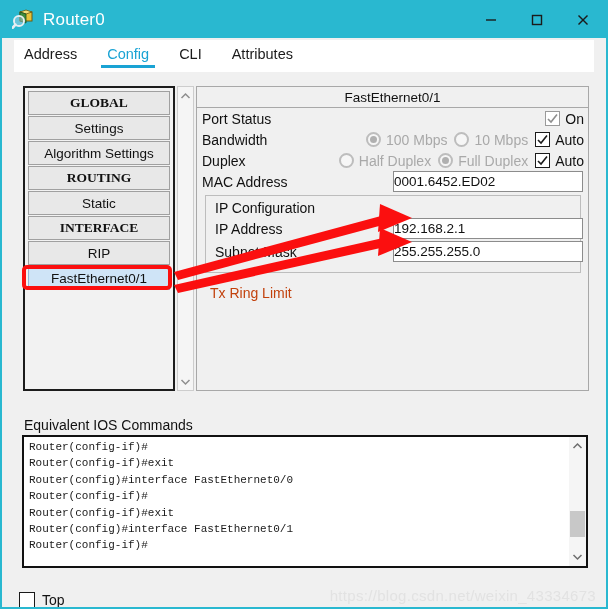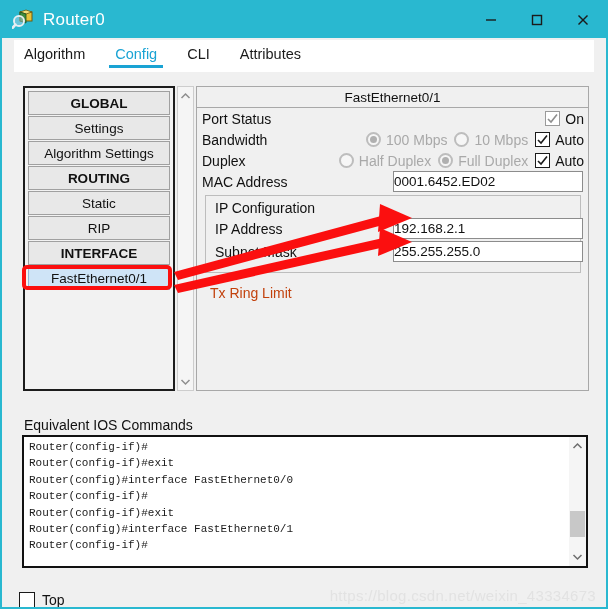--- a/index.html
+++ b/index.html
@@ -113,21 +113,21 @@
     margin-bottom: 1px;
     border: 1px solid #a0a0a0;
     background: #e8e8e8;
     display: flex;
     align-items: center;
     justify-content: center;
     font-size: 13.5px;
     color: #111;
     white-space: nowrap;
   }
-  .side-item.header { font-weight: bold; }
+  .side-item.header { font-weight: bold; font-family: Liberation Serif, serif; }
   .side-item.selected {
     background: #cfe4f7;
     border-color: #8fb8d8;
   }
   #sidebar-scroll {
     position: absolute;
     left: 173px; top: 14px;
     width: 17px; height: 305px;
     box-sizing: border-box;
     border: 1px solid #cdcdcd;
@@ -359,36 +359,36 @@
       <div class="win-btn">
         <svg width="16" height="16" viewBox="0 0 16 16">
           <line x1="3.5" y1="3.5" x2="12.5" y2="12.5" stroke="#1b1b1b" stroke-width="1.4"></line>
           <line x1="12.5" y1="3.5" x2="3.5" y2="12.5" stroke="#1b1b1b" stroke-width="1.4"></line>
         </svg>
       </div>
     </div>
   </div>
 
   <div id="tabstrip">
-    <div class="tab">Algorithm</div>
+    <div class="tab">Address</div>
     <div class="tab active">Config</div>
     <div class="tab">CLI</div>
     <div class="tab">Attributes</div>
   </div>
 
   <div id="content">
 
     <div id="sidebar">
       <div class="side-item header">GLOBAL</div>
       <div class="side-item">Settings</div>
       <div class="side-item">Algorithm Settings</div>
       <div class="side-item header">ROUTING</div>
       <div class="side-item">Static</div>
+      <div class="side-item header">INTERFACE</div>
       <div class="side-item">RIP</div>
-      <div class="side-item header">INTERFACE</div>
       <div class="side-item selected">FastEthernet0/1</div>
     </div>
 
     <div id="sidebar-scroll">
       <div class="sb-arrow up">
         <svg width="11" height="8" viewBox="0 0 11 8">
           <polyline points="1.5,6 5.5,2 9.5,6" fill="none" stroke="#8e8e8e" stroke-width="1.5"></polyline>
         </svg>
       </div>
       <div class="sb-arrow down">

